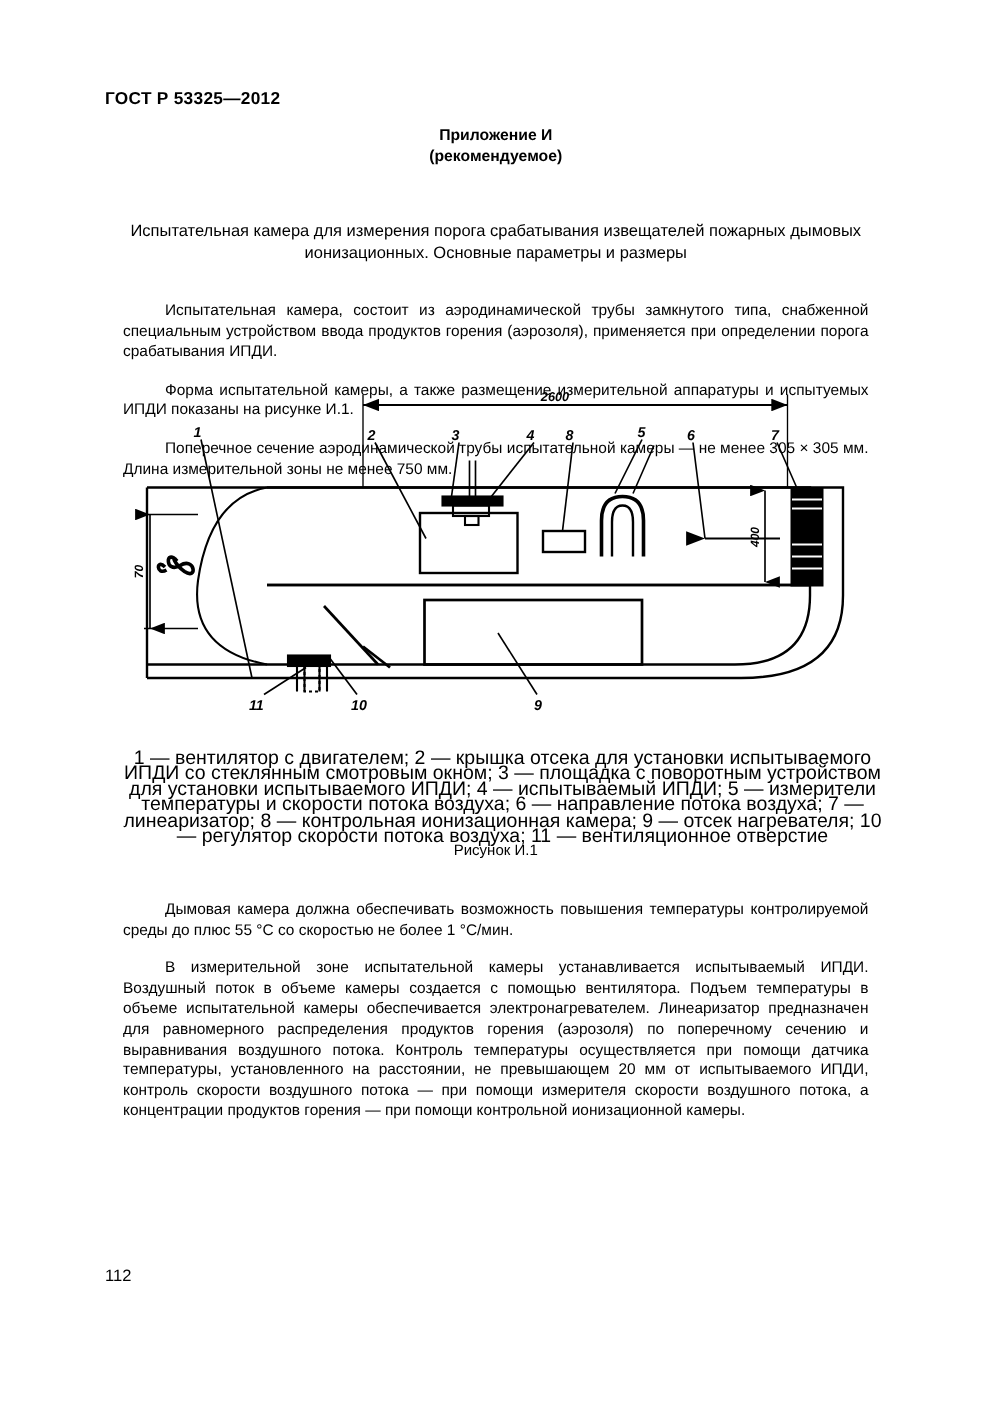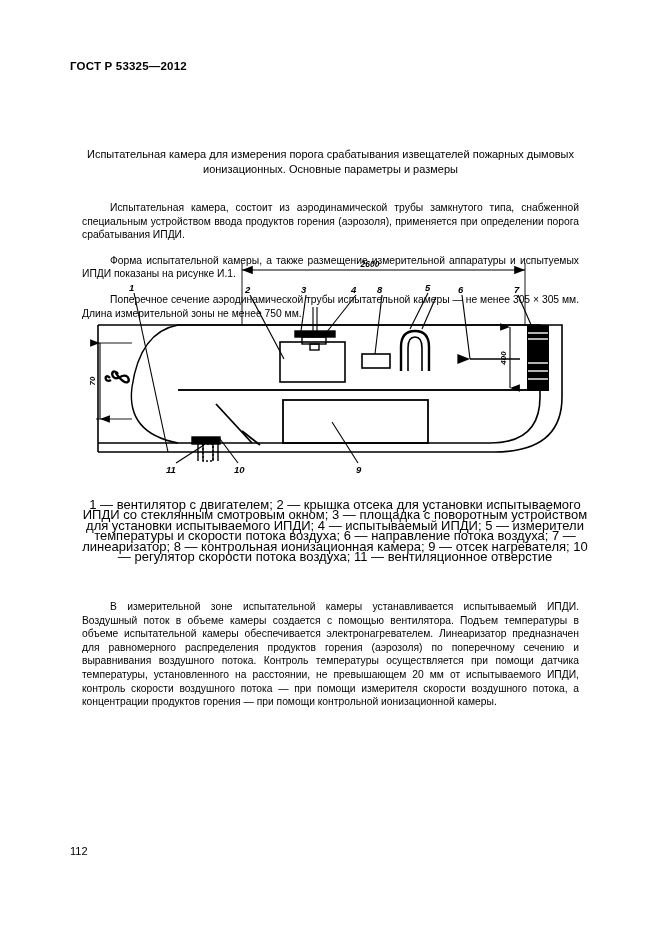--- a/index.html
+++ b/index.html
@@ -84,20 +84,24 @@
   }
   .figure svg { display:block; }
 </style>
 </head>
 <body>
 
 <div class="page">
 
   <div class="running-head">ГОСТ Р 53325—2012</div>
 
+  <div class="annex-block">
+    <div>Приложение И</div>
+    <div>(рекомендуемое)</div>
+  </div>
 
   <div class="annex-title">Испытательная камера для измерения порога срабатывания извещателей пожарных дымовых ионизационных. Основные параметры и размеры</div>
 
   <div class="body-text blk1">
     <p>Испытательная камера, состоит из аэродинамической трубы замкнутого типа, снабженной специальным устройством ввода продуктов горения (аэрозоля), применяется при определении порога срабатывания ИПДИ.</p>
     <p>Форма испытательной камеры, а также размещение измерительной аппаратуры и испытуемых ИПДИ показаны на рисунке И.1.</p>
     <p>Поперечное сечение аэродинамической трубы испытательной камеры — не менее 305 × 305 мм. Длина измерительной зоны не менее 750 мм.</p>
   </div>
 
   <div class="figure">
@@ -237,20 +241,22 @@
         <text x="444" y="46">7</text>
         <text x="286" y="226">9</text>
         <text x="96" y="226">11</text>
         <text x="164" y="226">10</text>
       </g>
     </svg>
   </div>
 
   <div class="legend">1 — вентилятор с двигателем; 2 — крышка отсека для установки испытываемого ИПДИ со стеклянным смотровым окном; 3 — площадка с поворотным устройством для установки испытываемого ИПДИ; 4 — испытываемый ИПДИ; 5 — измерители температуры и скорости потока воздуха; 6 — направление потока воздуха; 7 — линеаризатор; 8 — контрольная ионизационная камера; 9 — отсек нагревателя; 10 — регулятор скорости потока воздуха; 11 — вентиляционное отверстие</div>
 
+  <div class="fig-caption">Рисунок И.1</div>
 
   <div class="body-text blk2">
+    <p>Дымовая камера должна обеспечивать возможность повышения температуры контролируемой среды до плюс 55 °С со скоростью не более 1 °С/мин.</p>
     <p>В измерительной зоне испытательной камеры устанавливается испытываемый ИПДИ. Воздушный поток в объеме камеры создается с помощью вентилятора. Подъем температуры в объеме испытательной камеры обеспечивается электронагревателем. Линеаризатор предназначен для равномерного распределения продуктов горения (аэрозоля) по поперечному сечению и выравнивания воздушного потока. Контроль температуры осуществляется при помощи датчика температуры, установленного на расстоянии, не превышающем 20 мм от испытываемого ИПДИ, контроль скорости воздушного потока — при помощи измерителя скорости воздушного потока, а концентрации продуктов горения — при помощи контрольной ионизационной камеры.</p>
   </div>
 
   <div class="page-number">112</div>
 
 </div>
 
 </body></html>

